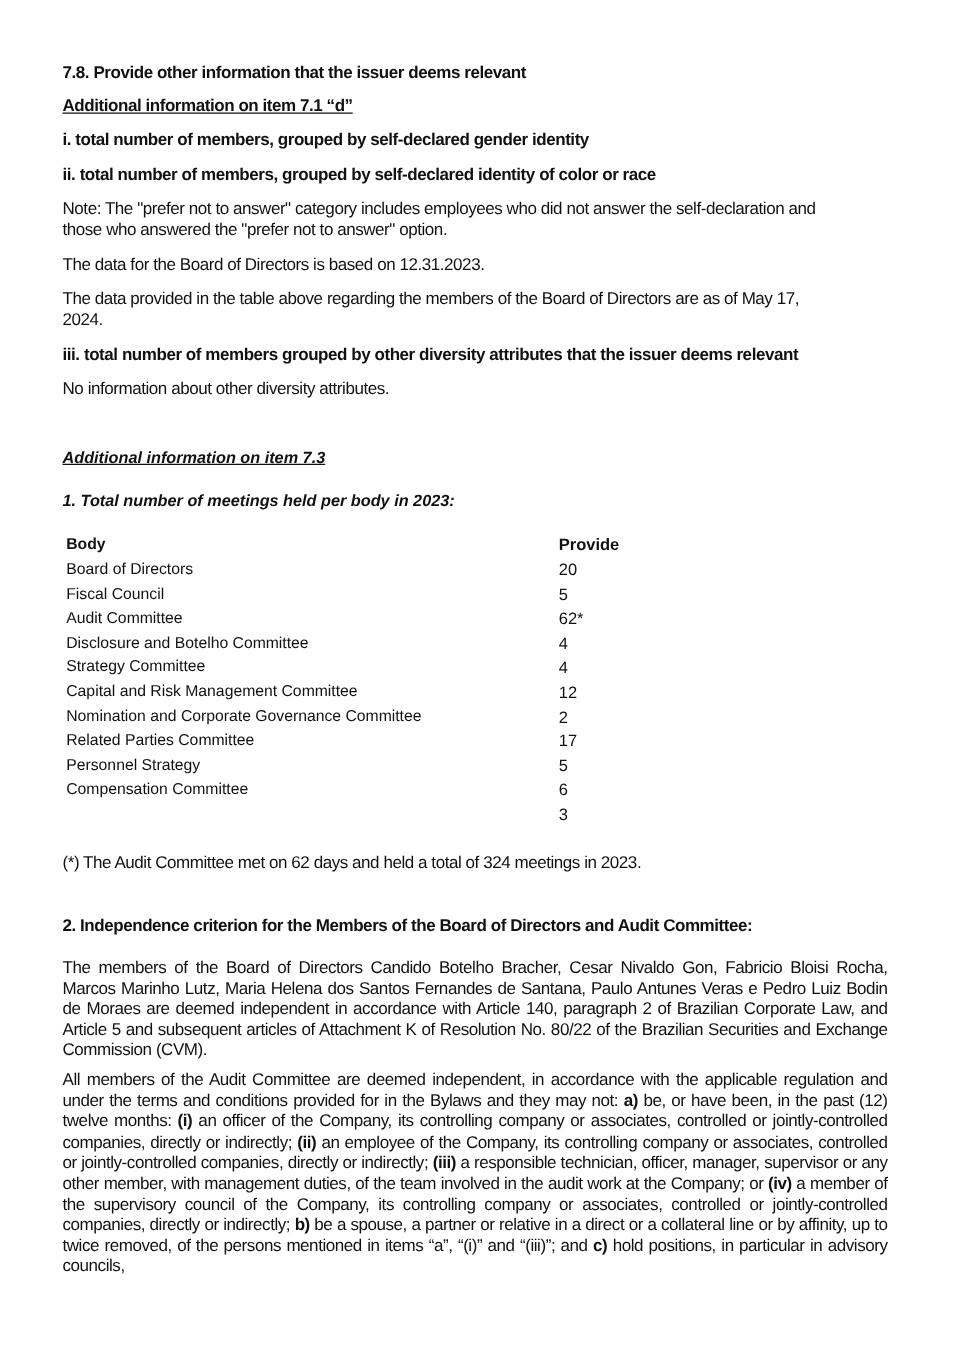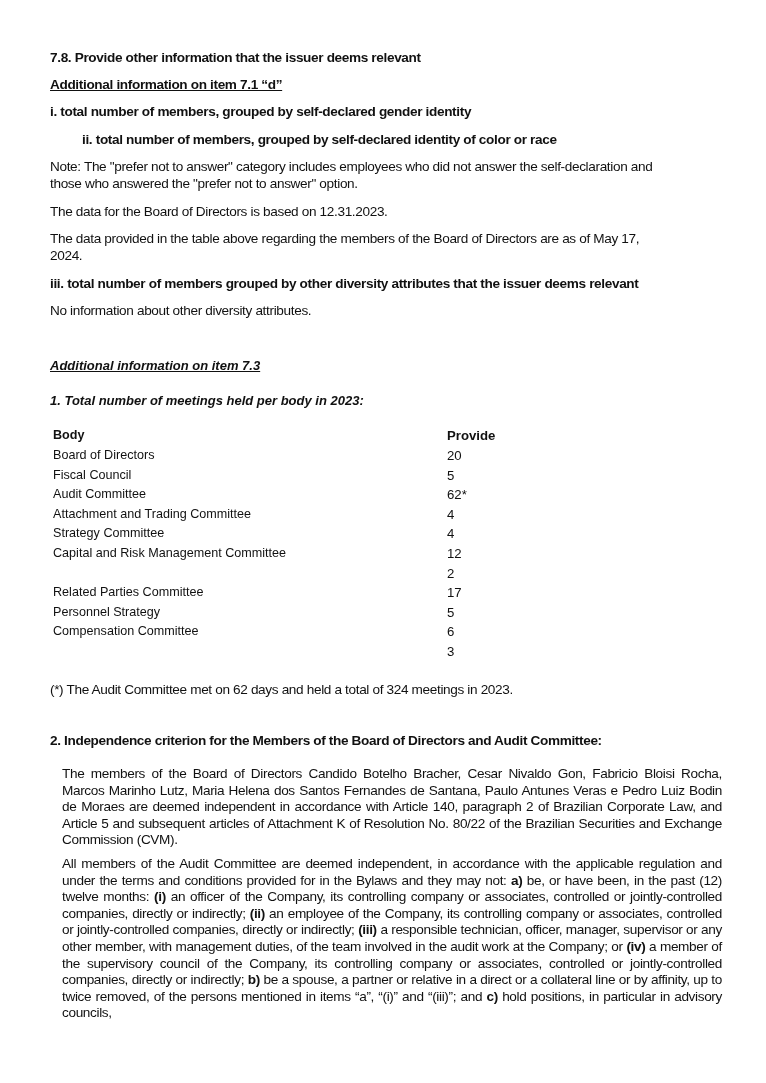--- a/index.html
+++ b/index.html
@@ -5,38 +5,38 @@
     html, body { margin: 0; padding: 0; background: #ffffff; }
     body {
       width: 766px; height: 1083px; position: relative; overflow: hidden;
       font-family: "Liberation Sans", sans-serif; color: #111111;
     }
     .page { position: absolute; left: 50px; top: 0; width: 660px; }
     .nar { font-size: 13.6px; letter-spacing: -0.35px; }
     .bold { font-weight: bold; }
     .u { text-decoration: underline; }
     .line { position: absolute; left: 0; white-space: nowrap; line-height: 17px; }
-    .para { position: absolute; left: 0; width: 660px; line-height: 16.6px; margin-left: 12px; }
+    .para { position: absolute; left: 0; width: 660px; line-height: 16.6px; }
     .just { text-align: justify; }
     .tbl { position: absolute; left: 3px; top: 428px; width: 560px; font-size: 12.6px; }
     .trow { position: absolute; left: 0; height: 19.6px; width: 560px; }
     .tbody-cell { position: absolute; left: 0; white-space: nowrap; }
     .tmeet-cell { position: absolute; left: 394px; white-space: nowrap; font-size: 13.2px; }
     .thead { font-weight: bold; }
     .wide { font-size: 13px; letter-spacing: 0; font-style: italic; }
   </style>
 </head>
 <body>
 
 <div class="page">
 
   <div class="line nar bold" style="top:49px;">7.8. Provide other information that the issuer deems relevant</div>
   <div class="line nar bold u" style="top:76px;">Additional information on item 7.1 “d”</div>
   <div class="line nar bold" style="top:103px;">i. total number of members, grouped by self-declared gender identity</div>
-  <div class="line nar bold" style="top:131px;margin-left:32px;">ii. total number of members, grouped by self-declared identity of color or race</div>
+  <div class="line nar bold" style="top:131px;">ii. total number of members, grouped by self-declared identity of color or race</div>
   <div class="line nar" style="top:158px;">Note: The "prefer not to answer" category includes employees who did not answer the self-declaration and</div>
   <div class="line nar" style="top:175px;">those who answered the "prefer not to answer" option.</div>
   <div class="line nar" style="top:203px;">The data for the Board of Directors is based on 12.31.2023.</div>
   <div class="line nar" style="top:230px;">The data provided in the table above regarding the members of the Board of Directors are as of May 17,</div>
   <div class="line nar" style="top:247px;">2024.</div>
   <div class="line nar bold" style="top:275px;">iii. total number of members grouped by other diversity attributes that the issuer deems relevant</div>
   <div class="line nar" style="top:302px;">No information about other diversity attributes.</div>
 
   <div class="line bold u wide" style="top:357px;">Additional information on item 7.3</div>
   <div class="line bold wide" style="top:392px;">1. Total number of meetings held per body in 2023:</div>
@@ -52,32 +52,33 @@
     </div>
     <div class="trow" style="top:39.6px;">
       <span class="tbody-cell">Fiscal Council</span>
       <span class="tmeet-cell">5</span>
     </div>
     <div class="trow" style="top:59.2px;">
       <span class="tbody-cell">Audit Committee</span>
       <span class="tmeet-cell">62*</span>
     </div>
     <div class="trow" style="top:78.8px;">
-      <span class="tbody-cell">Attachment and Trading Committee</span>
+      <span class="tbody-cell">Disclosure and Botelho Committee</span>
       <span class="tmeet-cell">4</span>
     </div>
     <div class="trow" style="top:98.4px;">
       <span class="tbody-cell">Strategy Committee</span>
       <span class="tmeet-cell">4</span>
     </div>
     <div class="trow" style="top:118px;">
       <span class="tbody-cell">Capital and Risk Management Committee</span>
       <span class="tmeet-cell">12</span>
     </div>
     <div class="trow" style="top:137.6px;">
+      <span class="tbody-cell">Nomination and Corporate Governance Committee</span>
       <span class="tmeet-cell">2</span>
     </div>
     <div class="trow" style="top:157.2px;">
       <span class="tbody-cell">Related Parties Committee</span>
       <span class="tmeet-cell">17</span>
     </div>
     <div class="trow" style="top:176.8px;">
       <span class="tbody-cell">Personnel Strategy</span>
       <span class="tmeet-cell">5</span>
     </div>

